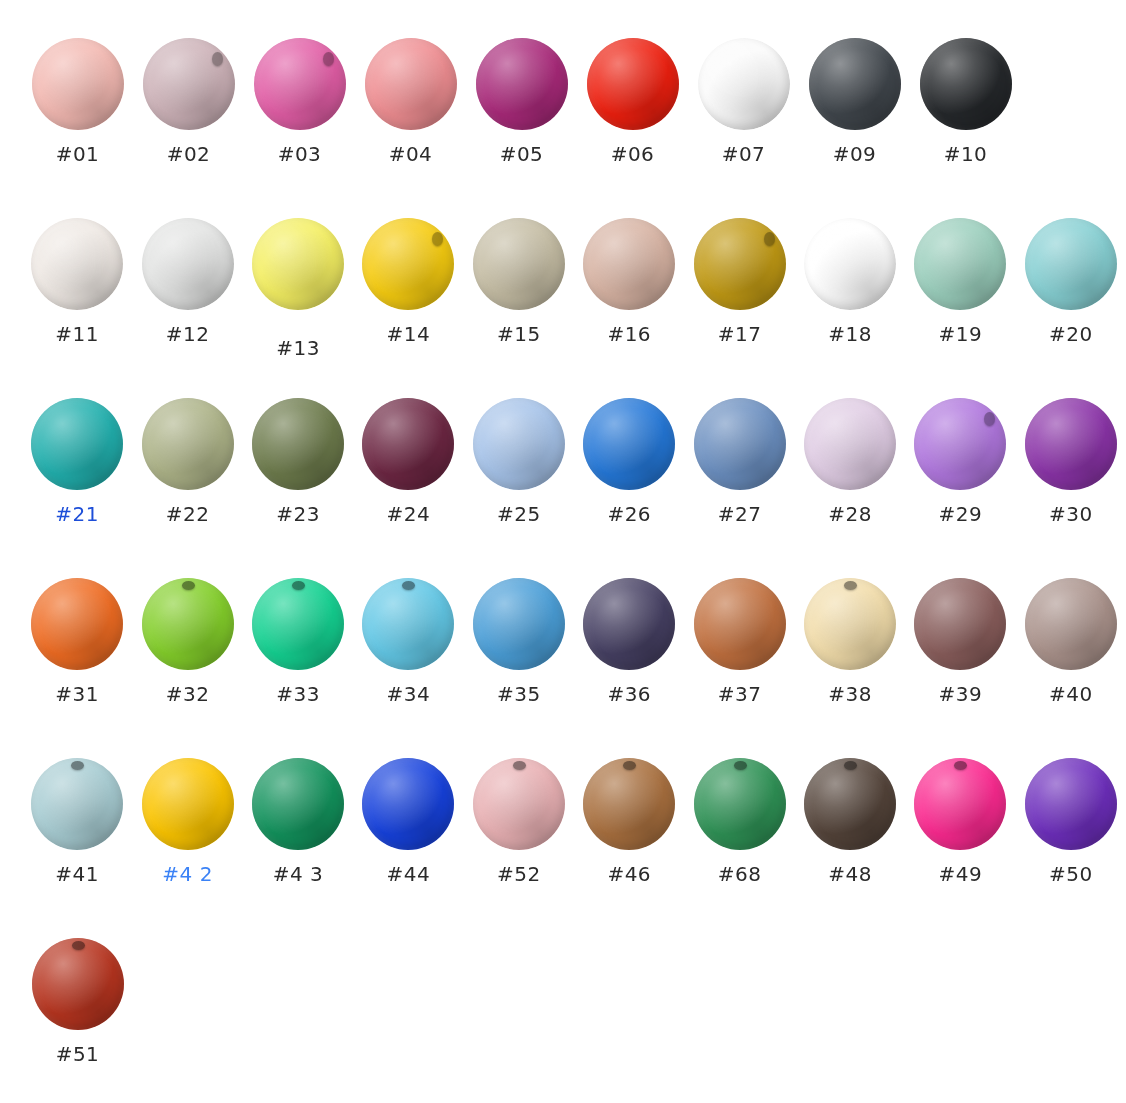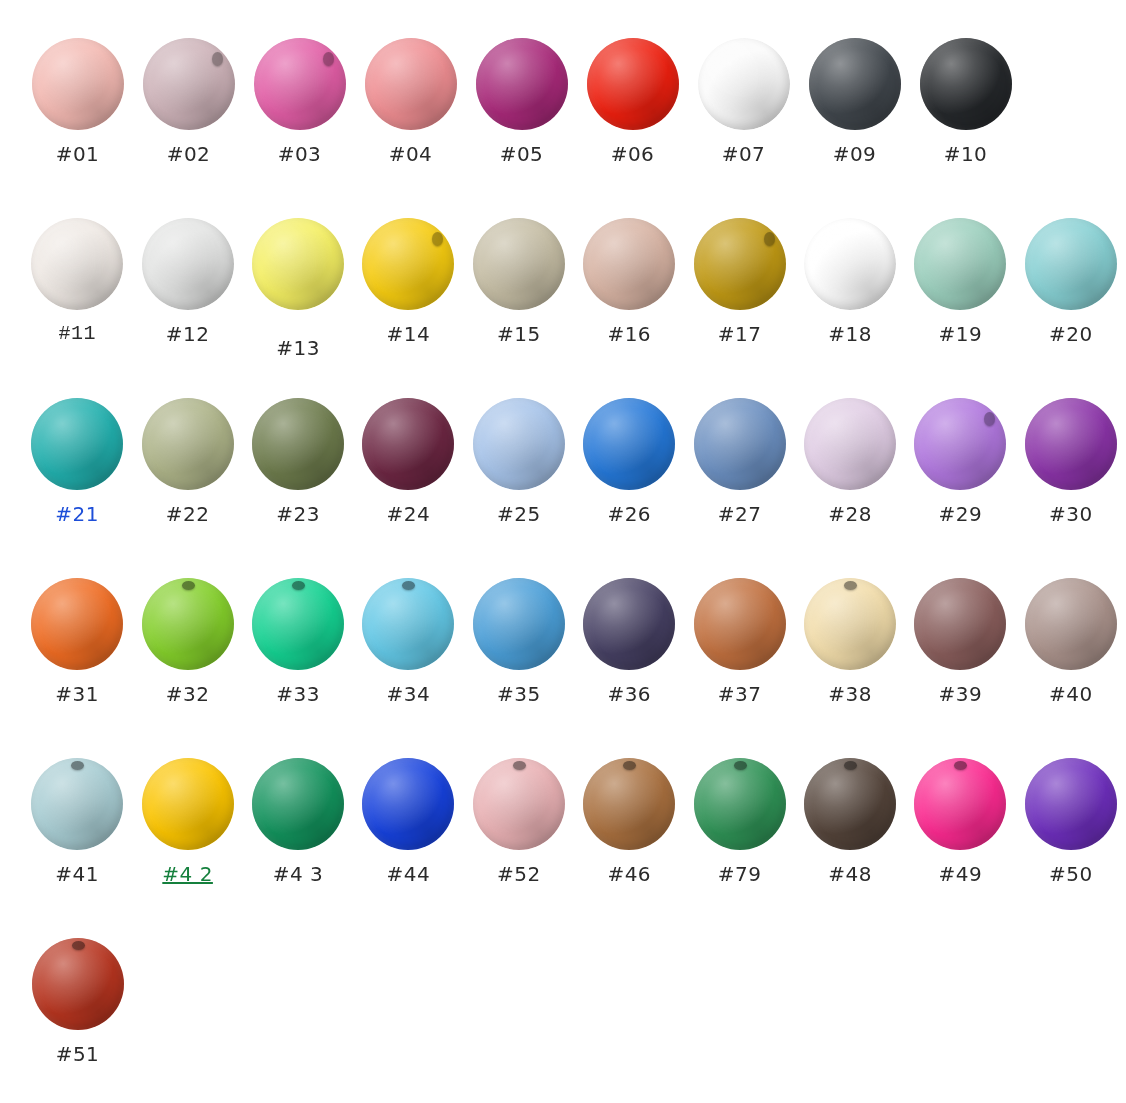--- a/index.html
+++ b/index.html
@@ -174,21 +174,21 @@
         </div>
         <div class="bead-label" style="color: rgb(43, 43, 43);">#10</div>
       </div>
     </div>
   <div class="bead-row">
       <div class="bead-cell">
         <div class="bead" style="background: rgb(239, 233, 228);">
           <div class="sheen"></div>
           <div class="edge"></div>
         </div>
-        <div class="bead-label" style="color: rgb(43, 43, 43); font-family: Liberation Mono, monospace;">#11</div>
+        <div class="bead-label" style="color: rgb(43, 43, 43);">#11</div>
       </div>
       <div class="bead-cell">
         <div class="bead" style="background: rgb(227, 228, 227);">
           <div class="sheen"></div>
           <div class="edge"></div>
         </div>
         <div class="bead-label" style="color: rgb(43, 43, 43);">#12</div>
       </div>
       <div class="bead-cell">
         <div class="bead" style="background: rgb(244, 239, 99);">
@@ -405,21 +405,21 @@
           <div class="edge"></div>
           <div class="hole"></div>
         </div>
         <div class="bead-label" style="color: rgb(43, 43, 43);">#41</div>
       </div>
       <div class="bead-cell">
         <div class="bead" style="background: rgb(251, 197, 0);">
           <div class="sheen"></div>
           <div class="edge"></div>
         </div>
-        <div class="bead-label" style="color: #15803d; text-decoration: underline;">#4 2</div>
+        <div class="bead-label" style="color: #3b82f6;">#4 2</div>
       </div>
       <div class="bead-cell">
         <div class="bead" style="background: rgb(19, 147, 93);">
           <div class="sheen"></div>
           <div class="edge"></div>
         </div>
         <div class="bead-label" style="color: rgb(43, 43, 43);">#4 3</div>
       </div>
       <div class="bead-cell">
         <div class="bead" style="background: rgb(23, 66, 221);">
@@ -443,21 +443,21 @@
           <div class="hole"></div>
         </div>
         <div class="bead-label" style="color: rgb(43, 43, 43);">#46</div>
       </div>
       <div class="bead-cell">
         <div class="bead" style="background: rgb(47, 146, 86);">
           <div class="sheen"></div>
           <div class="edge"></div>
           <div class="hole"></div>
         </div>
-        <div class="bead-label" style="color: rgb(43, 43, 43);">#79</div>
+        <div class="bead-label" style="color: rgb(43, 43, 43);">#68</div>
       </div>
       <div class="bead-cell">
         <div class="bead" style="background: rgb(84, 68, 58);">
           <div class="sheen"></div>
           <div class="edge"></div>
           <div class="hole"></div>
         </div>
         <div class="bead-label" style="color: rgb(43, 43, 43);">#48</div>
       </div>
       <div class="bead-cell">

